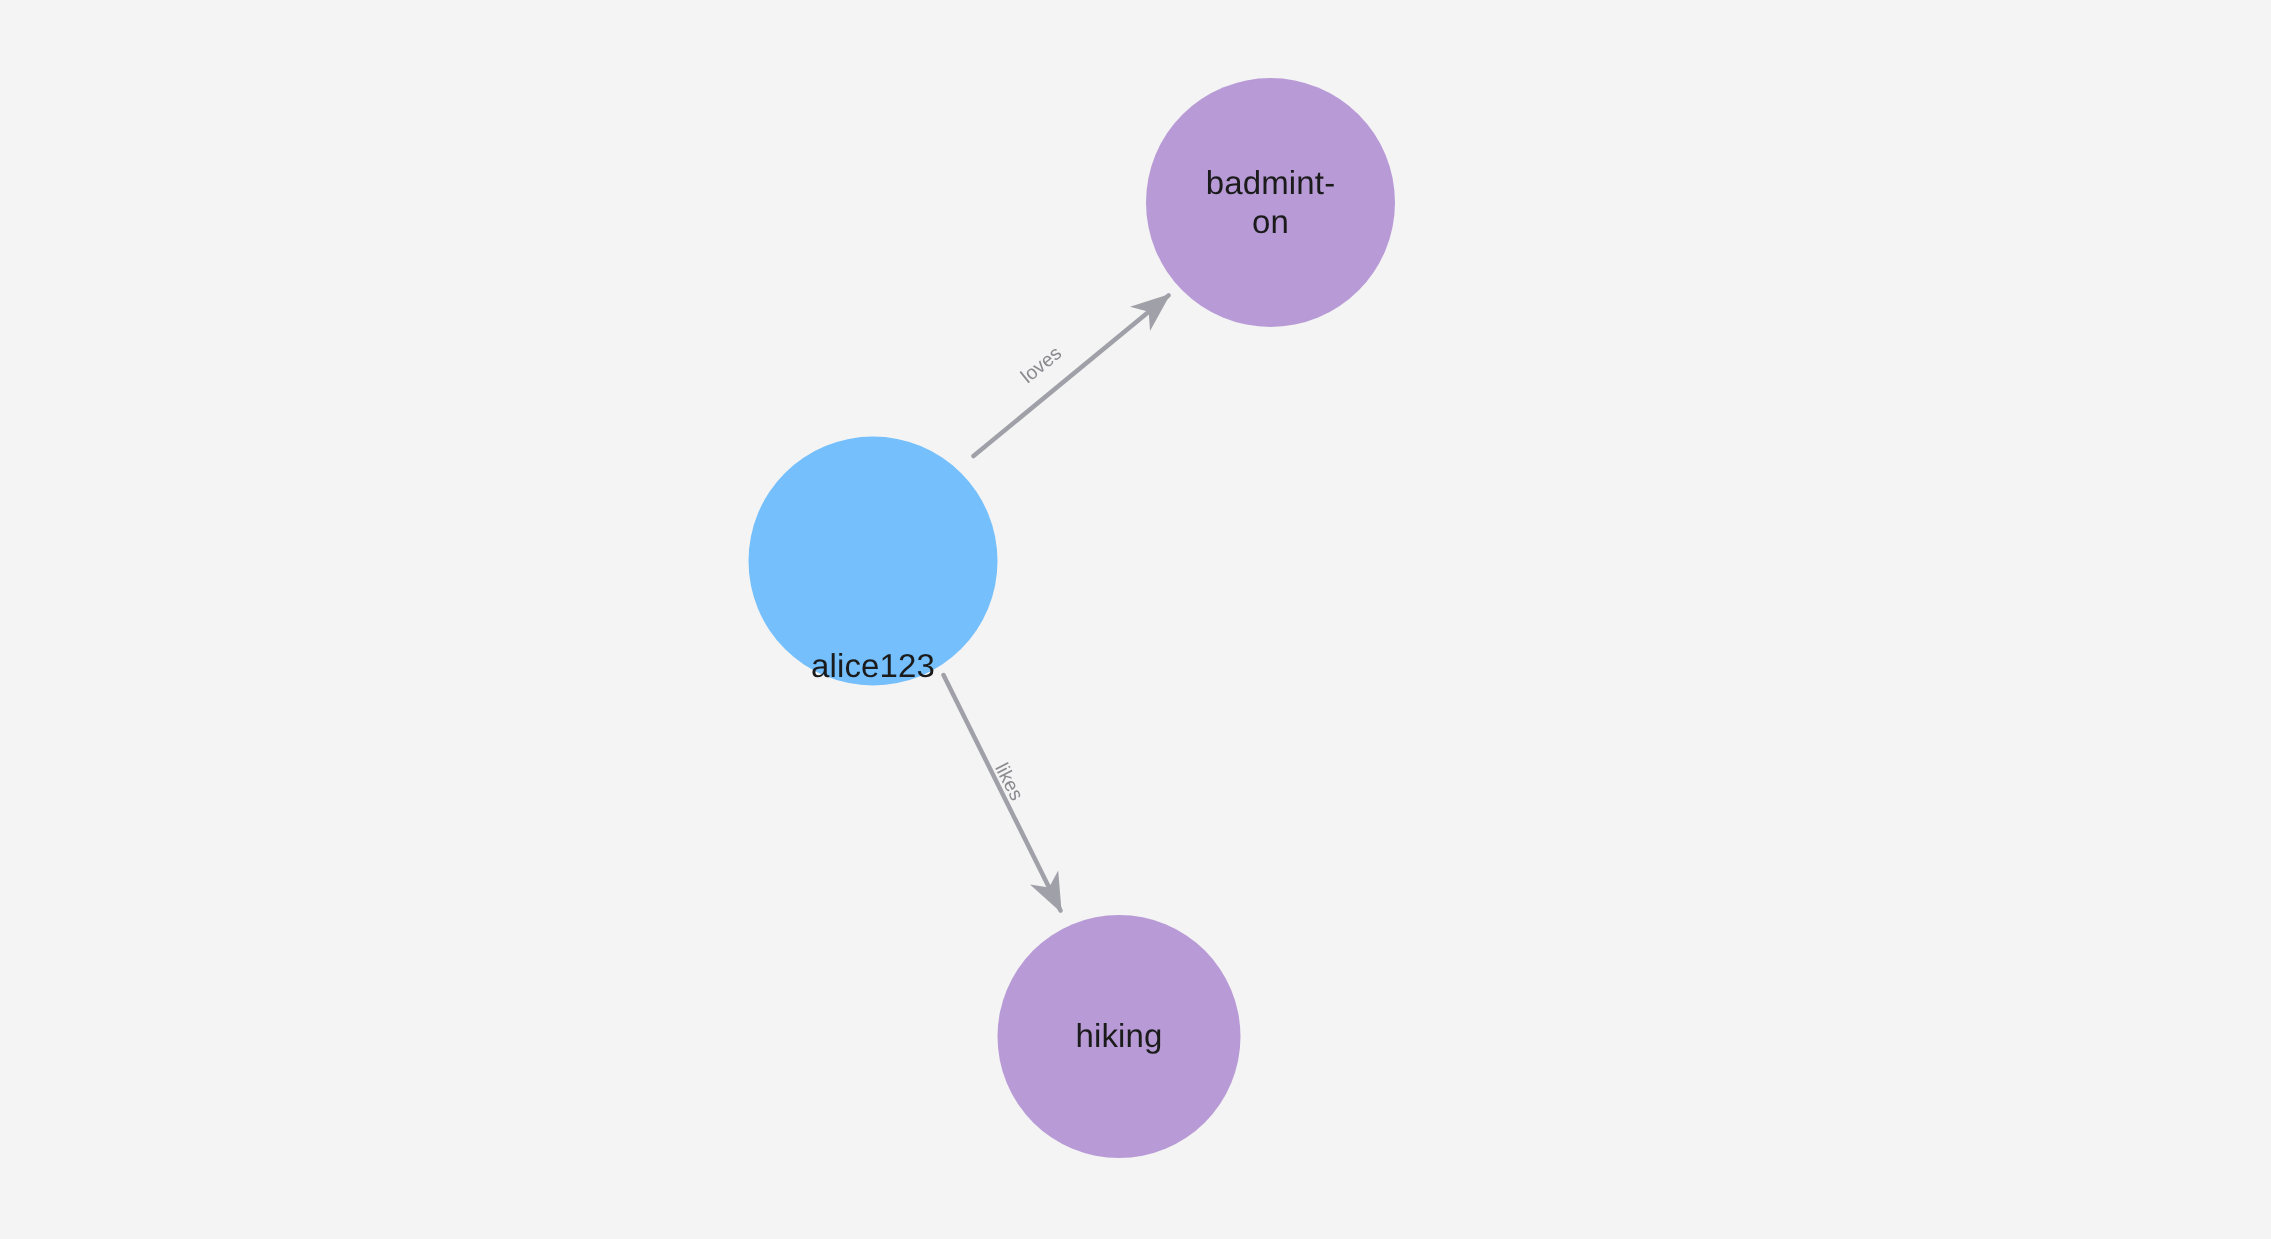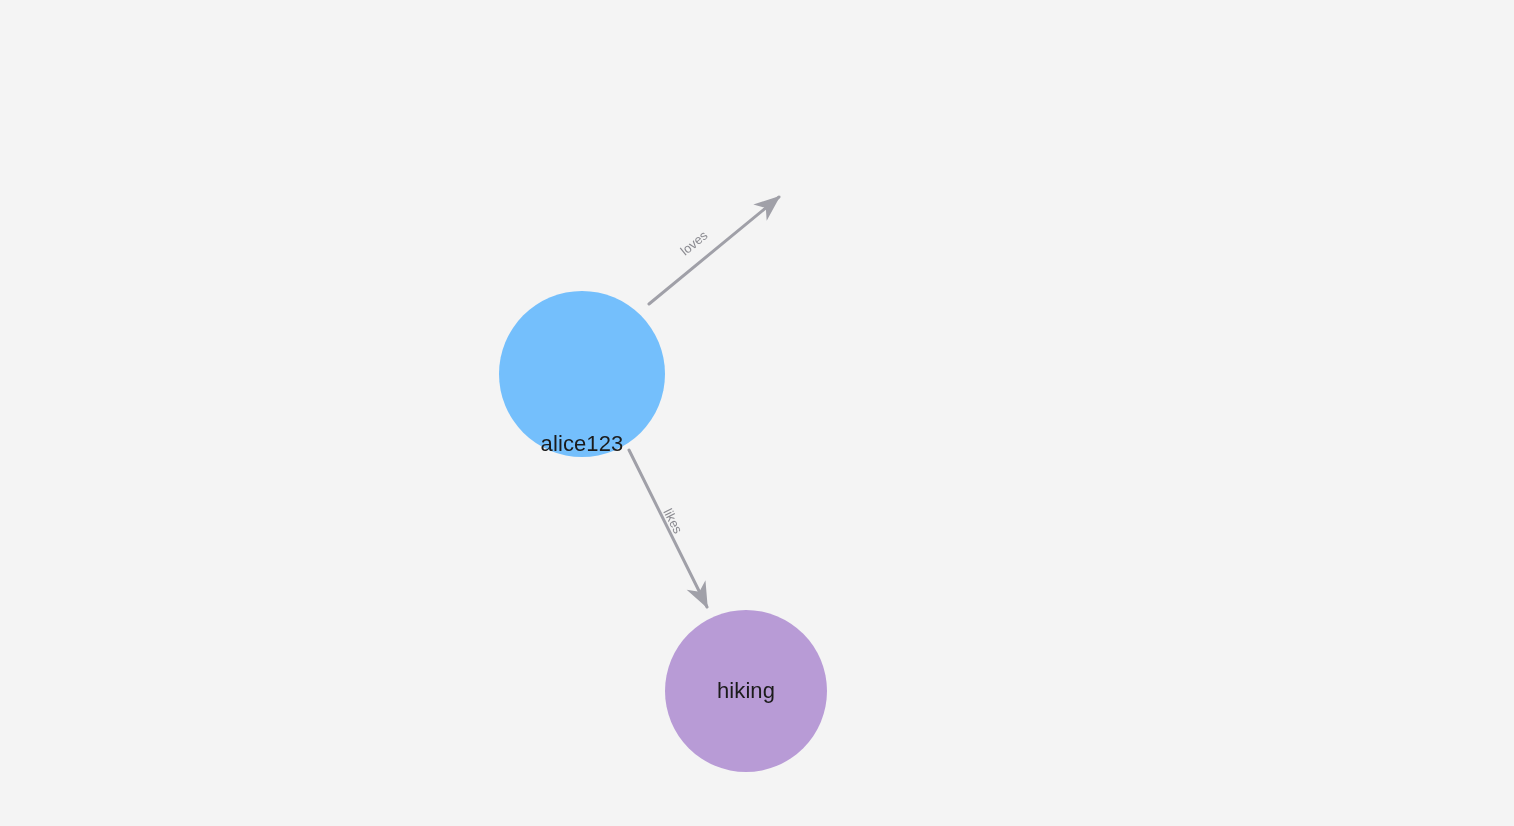--- a/index.html
+++ b/index.html
@@ -69,18 +69,22 @@
     <line x1="629" y1="450" x2="707" y2="607" stroke="#a0a0a8" stroke-width="3" stroke-linecap="round" marker-end="url(#arrowdart)"></line>
   </svg>
 
   <div class="edge-label" style="left: 694px; top: 243px; transform: translate(-50%, -50%) rotate(-39deg); color: rgb(138, 138, 144);">loves</div>
   <div class="edge-label" style="left: 673px; top: 521px; transform: translate(-50%, -50%) rotate(63deg); color: rgb(138, 138, 144);">likes</div>
 
   <div class="graph-node" style="left:499px; top:291px; width:166px; height:166px; background:#74bffc;align-items:flex-end;">
     <span class="graph-node-label" style="color: rgb(27, 27, 27);">alice123</span>
   </div>
 
+  <div class="graph-node" style="left:764px; top:52px; width:166px; height:166px; background:#b89bd6;">
+    <span class="graph-node-label" style="color: rgb(27, 27, 27);">badmint-
+on</span>
+  </div>
 
   <div class="graph-node" style="left:665px; top:610px; width:162px; height:162px; background:#b89bd6;">
     <span class="graph-node-label" style="color: rgb(27, 27, 27);">hiking</span>
   </div>
 
 </div>
 
 </body></html>

